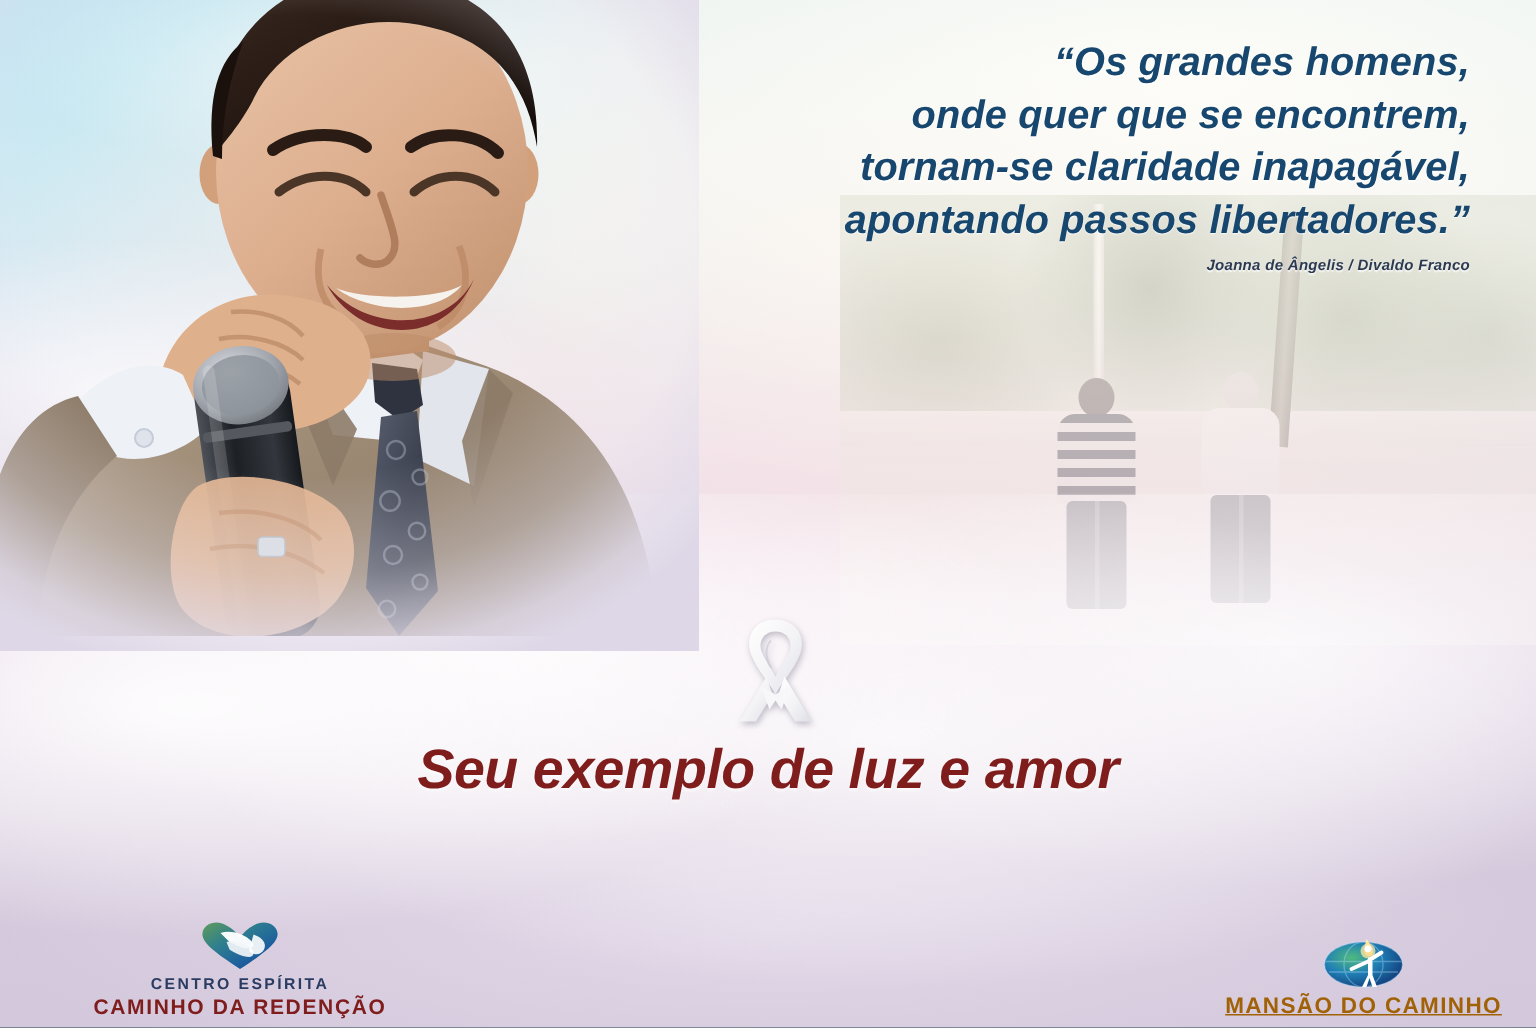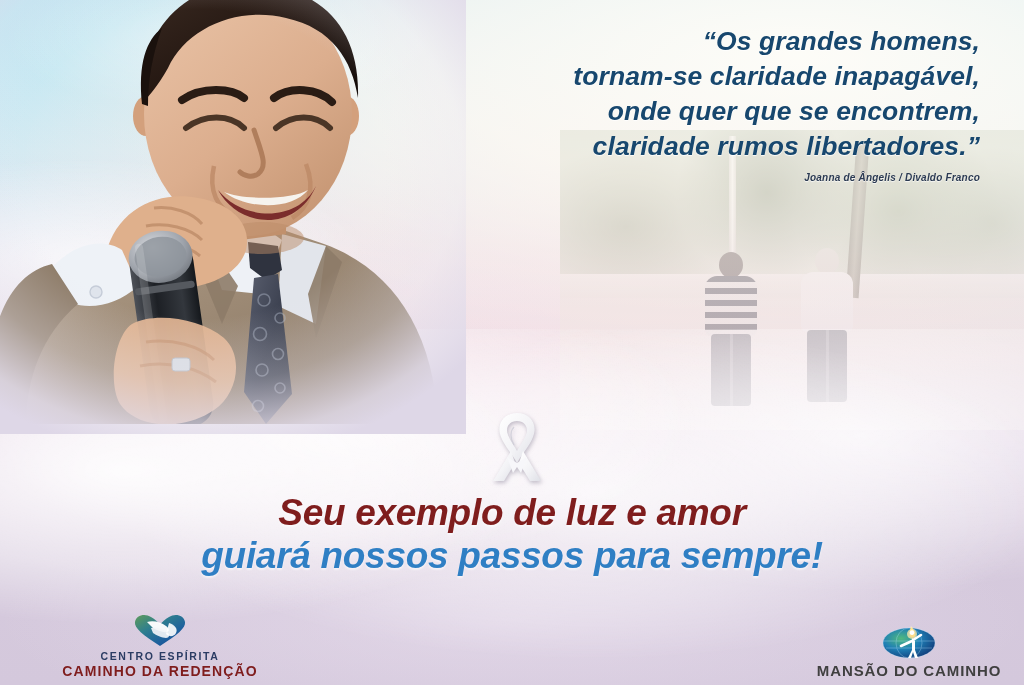--- a/index.html
+++ b/index.html
@@ -146,21 +146,21 @@
   .hl3{font-size:37px;color:#2f7fc4;margin-top:6px;
        text-shadow:0 2px 2px rgba(255,255,255,.55);}
 
   
   .logo-left{position:absolute;left:8px;bottom:6px;width:210px;text-align:center;margin-left:47px;}
   .logo-right{position:absolute;right:10px;bottom:6px;width:210px;text-align:center;}
   .logo-mark{height:36px;display:flex;align-items:center;justify-content:center;}
   .logo-mark svg{display:block;}
   .logo-l1{font-size:10.5px;font-weight:bold;letter-spacing:1.6px;color:#2b3c63;margin-top:2px;}
   .logo-l2{font-size:14px;font-weight:bold;letter-spacing:1.1px;color:#7f1d1d;margin-top:1px;}
-  .logo-r1{font-size:15px;font-weight:bold;letter-spacing:.9px;color:#404040;margin-top:4px;}
+  .logo-r1{font-size:15px;font-weight:bold;letter-spacing:.9px;color:#a16207;margin-top:4px;text-decoration:underline;}
 </style>
 </head>
 <body>
 
 <div class="poster">
 
   <div class="bg-base"></div>
   <div class="bg-warm"></div>
   <div class="bg-cloudtop"></div>
 
@@ -294,23 +294,23 @@
         <path d="M160 348 C186 344 214 352 228 366"></path>
         <path d="M154 372 C182 366 212 374 230 388"></path>
       </g>
       <rect x="186" y="364" width="18" height="13" rx="3" fill="#d9dde3" stroke="#b7bcc4"></rect>
     </svg>
     <div class="fadeout"></div>
   </div>
 
   <div class="quote">
     <div>“Os grandes homens,</div>
+    <div>onde quer que se encontrem,</div>
     <div>tornam-se claridade inapagável,</div>
-    <div>onde quer que se encontrem,</div>
-    <div>claridade rumos libertadores.”</div>
+    <div>apontando passos libertadores.”</div>
   </div>
   <div class="quote-credit">Joanna de Ângelis / Divaldo Franco</div>
 
   <div class="ribbon">
     <svg viewBox="0 0 60 78" xmlns="http://www.w3.org/2000/svg" aria-hidden="true">
       <defs>
         <linearGradient id="rb" x1="0" y1="0" x2="1" y2="1">
           <stop offset="0" stop-color="#ffffff"></stop>
           <stop offset=".55" stop-color="#f3f3f6"></stop>
           <stop offset="1" stop-color="#dedfe6"></stop>
@@ -320,21 +320,20 @@
                M30 14 C38 14 42 21 39 28 C36 35 32 40 30 44 C28 40 24 35 21 28 C18 21 22 14 30 14 Z" fill="url(#rb)"></path>
       <path d="M24 44 L6 74 L17 74 L28 56 Z" fill="url(#rb)"></path>
       <path d="M36 44 L54 74 L43 74 L32 56 Z" fill="url(#rb)"></path>
       <path d="M20 50 L30 56 L40 50 L34 66 L30 60 L26 66 Z" fill="#f7f7fa"></path>
       <path d="M27 20 C23 24 23 31 27 38" stroke="#c9c9d4" stroke-width="1.2" fill="none" opacity=".7"></path>
     </svg>
   </div>
 
   <div class="headline">
     <div class="hl2">Seu exemplo de luz e amor</div>
-    <div class="hl3">guiará nossos passos para sempre!</div>
   </div>
 
   <div class="logo-left">
     <div class="logo-mark">
       <svg width="54" height="34" viewBox="0 0 54 34" xmlns="http://www.w3.org/2000/svg" aria-hidden="true">
         <defs>
           <linearGradient id="hg" x1="0" y1="0" x2="1" y2="1">
             <stop offset="0" stop-color="#5f9b5a"></stop>
             <stop offset=".35" stop-color="#2f7f8e"></stop>
             <stop offset=".7" stop-color="#1d5f9e"></stop>

